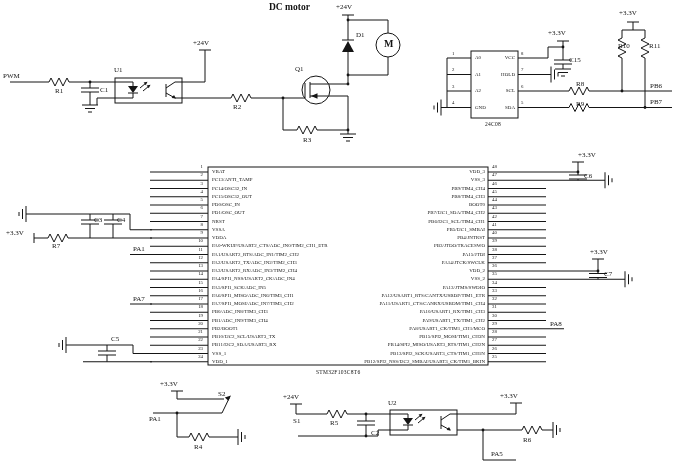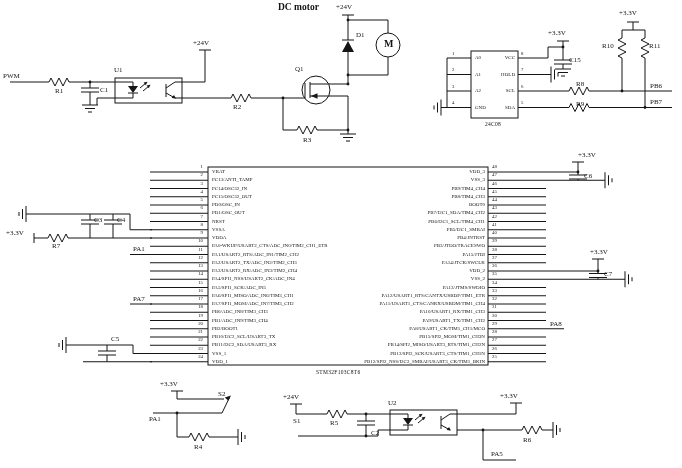--- a/index.html
+++ b/index.html
@@ -167,32 +167,32 @@
       <path d="M140,88 L146,83 M143,91 L149,86 M415,420 L421,415 M418,423 L424,418"></path>
     </g>
   </svg>
 
   <div class="lbl" style="left:3px;top:72px">PWM</div>
   <div class="lbl" style="left:55px;top:87px">R1</div>
   <div class="lbl" style="left:100px;top:86px">C1</div>
   <div class="lbl" style="left:114px;top:66px">U1</div>
   <div class="lbl" style="left:193px;top:39px">+24V</div>
 
-  <div class="lbl bold" style="left:278px;top:2px">DC motor</div>
+  <div class="lbl bold" style="left:269px;top:2px">DC motor</div>
   <div class="lbl" style="left:336px;top:3px">+24V</div>
   <div class="lbl" style="left:356px;top:31px">D1</div>
   <div class="lbl big" style="left:384px;top:38px">M</div>
   <div class="lbl" style="left:295px;top:65px">Q1</div>
   <div class="lbl" style="left:233px;top:103px">R2</div>
   <div class="lbl" style="left:303px;top:136px">R3</div>
 
   <div class="lbl" style="left:548px;top:29px">+3.3V</div>
   <div class="lbl" style="left:569px;top:56px">C15</div>
   <div class="lbl" style="left:619px;top:9px">+3.3V</div>
-  <div class="lbl" style="left:602px;top:42px">R10</div>
+  <div class="lbl" style="left:618px;top:42px">R10</div>
   <div class="lbl" style="left:649px;top:42px">R11</div>
   <div class="lbl" style="left:576px;top:80px">R8</div>
   <div class="lbl" style="left:576px;top:100px">R9</div>
   <div class="lbl" style="left:650px;top:81.5px">PB6</div>
   <div class="lbl" style="left:650px;top:98px">PB7</div>
   <div class="lbl part" style="left:485px;top:120px">24C08</div>
 
   <div class="lbl" style="left:6px;top:229px">+3.3V</div>
   <div class="lbl" style="left:52px;top:242px">R7</div>
   <div class="lbl" style="left:94px;top:216px">C3</div>

